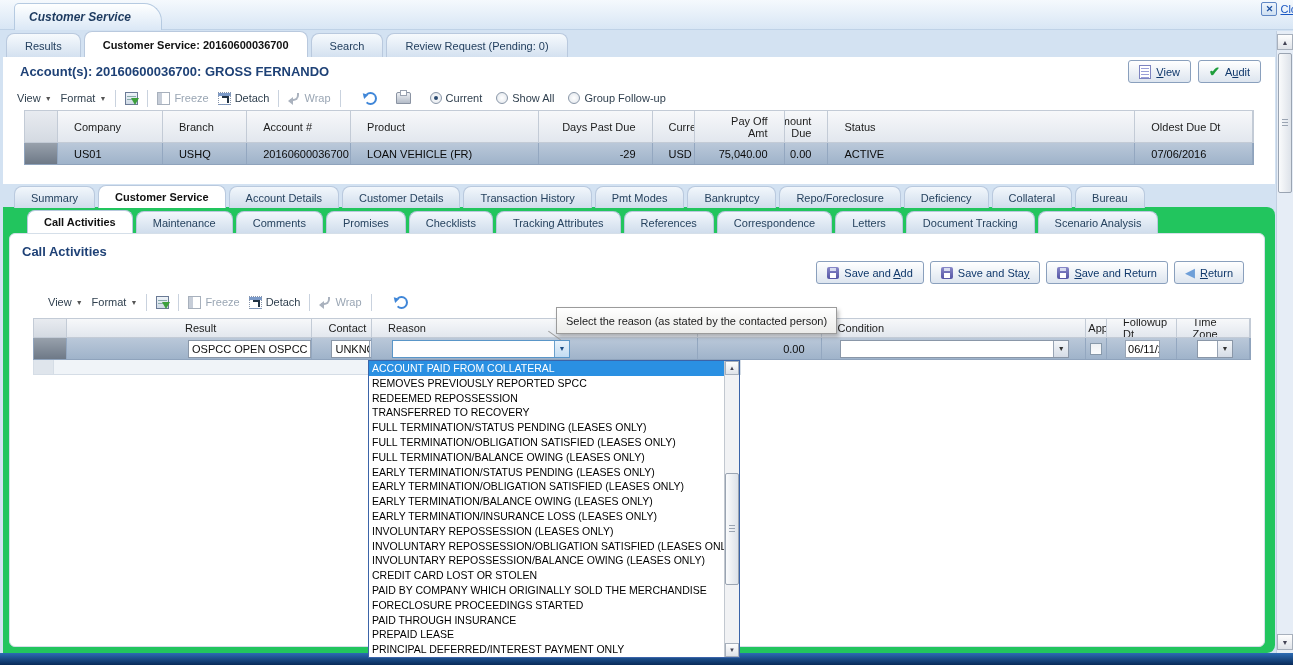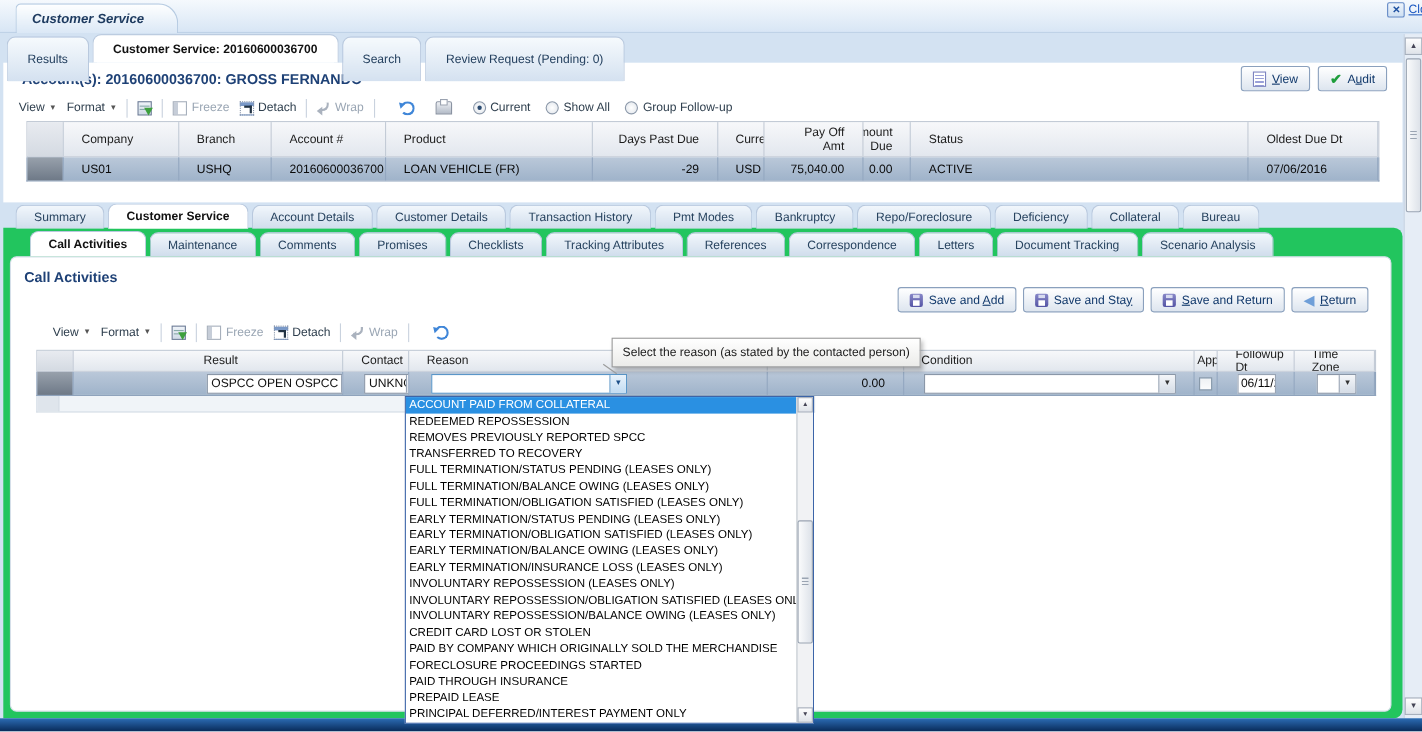--- a/index.html
+++ b/index.html
@@ -16,21 +16,21 @@
   border-radius:5px 18px 0 0; display:flex; align-items:center;
   font-style:italic; font-weight:bold; font-size:12px; color:#1d3a5f; }
 .close-box { position:absolute; right:-4px; top:2px; display:flex; align-items:center; gap:3px; }
 .close-icon { width:16px; height:14px; background:linear-gradient(#eef4fb,#cfe0f2);
   border:1px solid #5f86c4; border-radius:2px; color:#1c4fa0; font-size:9px; font-weight:bold;
   display:flex; align-items:center; justify-content:center; }
 .close-link { color:#1a57c2; text-decoration:underline; }
 
 
 .main-tabs { position:absolute; left:6px; top:31px; height:26px; display:flex; gap:3px; z-index:2; }
-.mtab { display:flex; align-items:center; padding:0 18px; height:41px; margin-top:2px;
+.mtab { display:flex; align-items:center; padding:0 18px; height:24px; margin-top:2px;
   border:1px solid #b9c9de; border-bottom:none; border-radius:8px 8px 0 0;
   background:linear-gradient(#f6fafd,#d4e1f0); color:#24405f; white-space:nowrap; }
 .mtab.active { background:#fff; font-weight:bold; color:#111; height:26px; margin-top:0; }
 
 
 .region1 { position:absolute; left:3px; top:57px; width:1272px; height:127px; background:#fff; }
 .region2 { position:absolute; left:3px; top:207px; width:1272px; height:446px; background:#22c55e; border-radius:0 8px 8px 0; }
 
 
 .acct-title { position:absolute; left:17px; top:7px; font-size:13px; font-weight:bold; color:#1e4176; }
@@ -449,26 +449,26 @@
   </div>
 
   <div class="tooltip">
     <span>Select the reason (as stated by the contacted person)</span>
   </div>
 
   <div class="ddl">
     <div class="opts">
 
     <div class="opt selected">ACCOUNT PAID FROM COLLATERAL</div>
+        <div class="opt">REMOVES PREVIOUSLY REPORTED SPCC</div>
         <div class="opt">REDEEMED REPOSSESSION</div>
-        <div class="opt">REMOVES PREVIOUSLY REPORTED SPCC</div>
         <div class="opt">TRANSFERRED TO RECOVERY</div>
         <div class="opt">FULL TERMINATION/STATUS PENDING (LEASES ONLY)</div>
+        <div class="opt">FULL TERMINATION/OBLIGATION SATISFIED (LEASES ONLY)</div>
         <div class="opt">FULL TERMINATION/BALANCE OWING (LEASES ONLY)</div>
-        <div class="opt">FULL TERMINATION/OBLIGATION SATISFIED (LEASES ONLY)</div>
         <div class="opt">EARLY TERMINATION/STATUS PENDING (LEASES ONLY)</div>
         <div class="opt">EARLY TERMINATION/OBLIGATION SATISFIED (LEASES ONLY)</div>
         <div class="opt">EARLY TERMINATION/BALANCE OWING (LEASES ONLY)</div>
         <div class="opt">EARLY TERMINATION/INSURANCE LOSS (LEASES ONLY)</div>
         <div class="opt">INVOLUNTARY REPOSSESSION (LEASES ONLY)</div>
         <div class="opt">INVOLUNTARY REPOSSESSION/OBLIGATION SATISFIED (LEASES ONLY)</div>
         <div class="opt">INVOLUNTARY REPOSSESSION/BALANCE OWING (LEASES ONLY)</div>
         <div class="opt">CREDIT CARD LOST OR STOLEN</div>
         <div class="opt">PAID BY COMPANY WHICH ORIGINALLY SOLD THE MERCHANDISE</div>
         <div class="opt">FORECLOSURE PROCEEDINGS STARTED</div>

